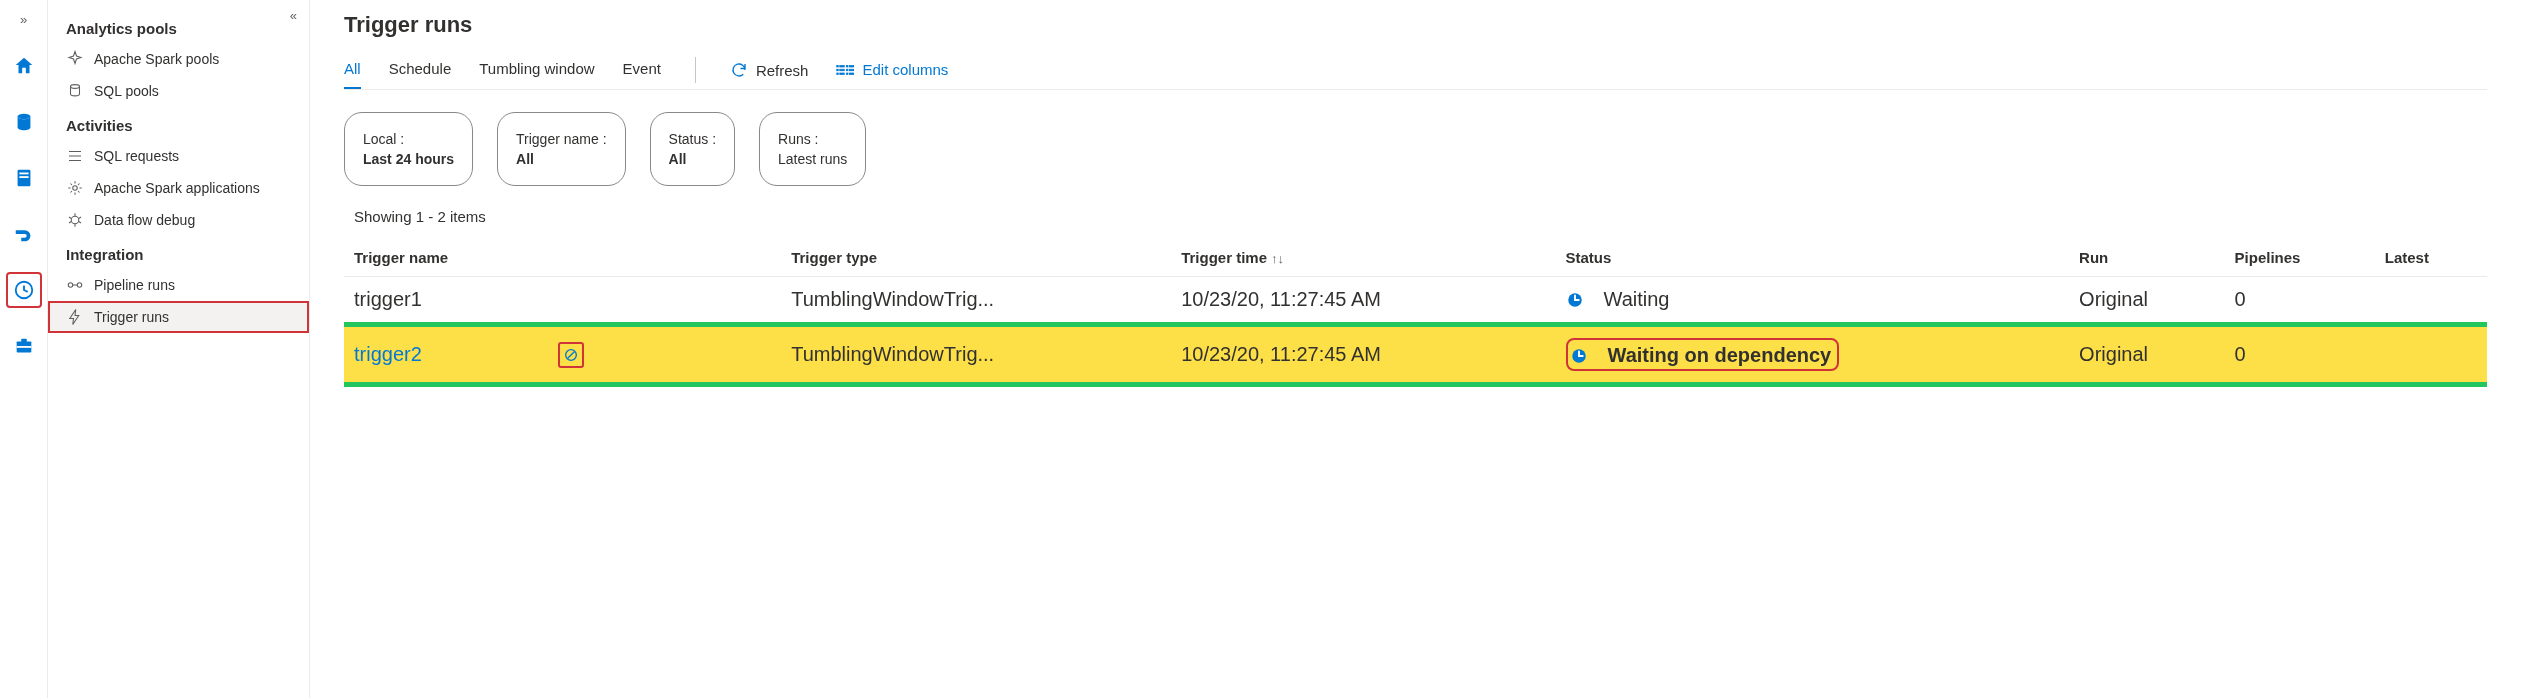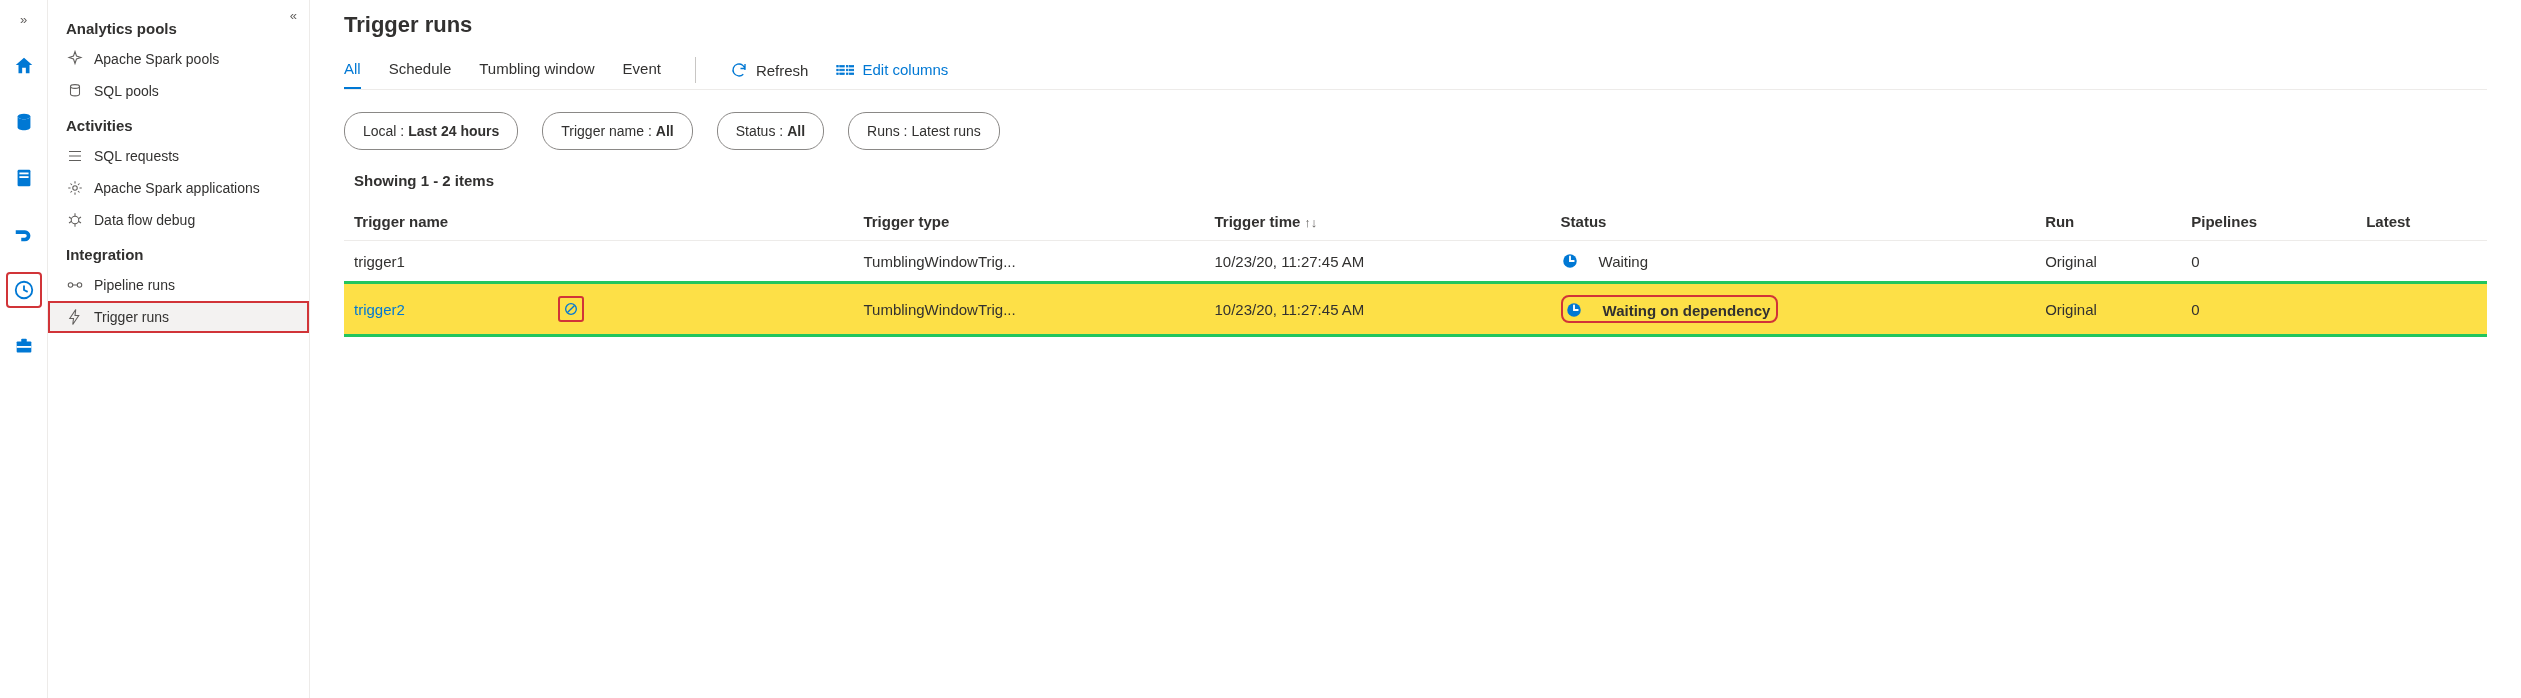--- a/index.html
+++ b/index.html
@@ -133,52 +133,52 @@
   .cmd.editcols svg { width:18px; height:16px; stroke:#0078d4; fill:#0078d4; }
 
   .filters {
     display:flex;
     gap:24px;
     margin-bottom: 22px;
   }
   .filter-pill {
     border:1px solid #8a8886;
     border-radius: 18px;
-    padding: 10px 18px;
+    padding: 18px 18px;
     font-size:14px;
     color:#323130;
     cursor:pointer;
     display:flex;
     gap:4px;
+    flex-direction:column;
   }
   .filter-pill b { font-weight:700; }
 
   .showing {
     font-size:15px;
     margin: 0 0 14px 10px;
-    font-weight: bold;
   }
 
   table.grid {
     width: 100%;
     border-collapse: collapse;
   }
   table.grid th {
     text-align:left;
     font-weight:700;
     font-size:15px;
     color:#323130;
     padding: 10px 10px;
     border-bottom:1px solid #edebe9;
   }
   table.grid th .sort { color:#605e5c; margin-left:4px; font-size:13px; }
   table.grid td {
     padding: 11px 10px;
-    font-size:15px;
-    border-bottom:3px solid #22c55e;
+    font-size:20px;
+    border-bottom:5px solid #22c55e;
     vertical-align:middle;
   }
   table.grid tr.row-selected td { background:#fde047; }
 
   .trigger-name-cell {
     display:flex;
     align-items:center;
     justify-content:space-between;
     width: 230px;
   }

